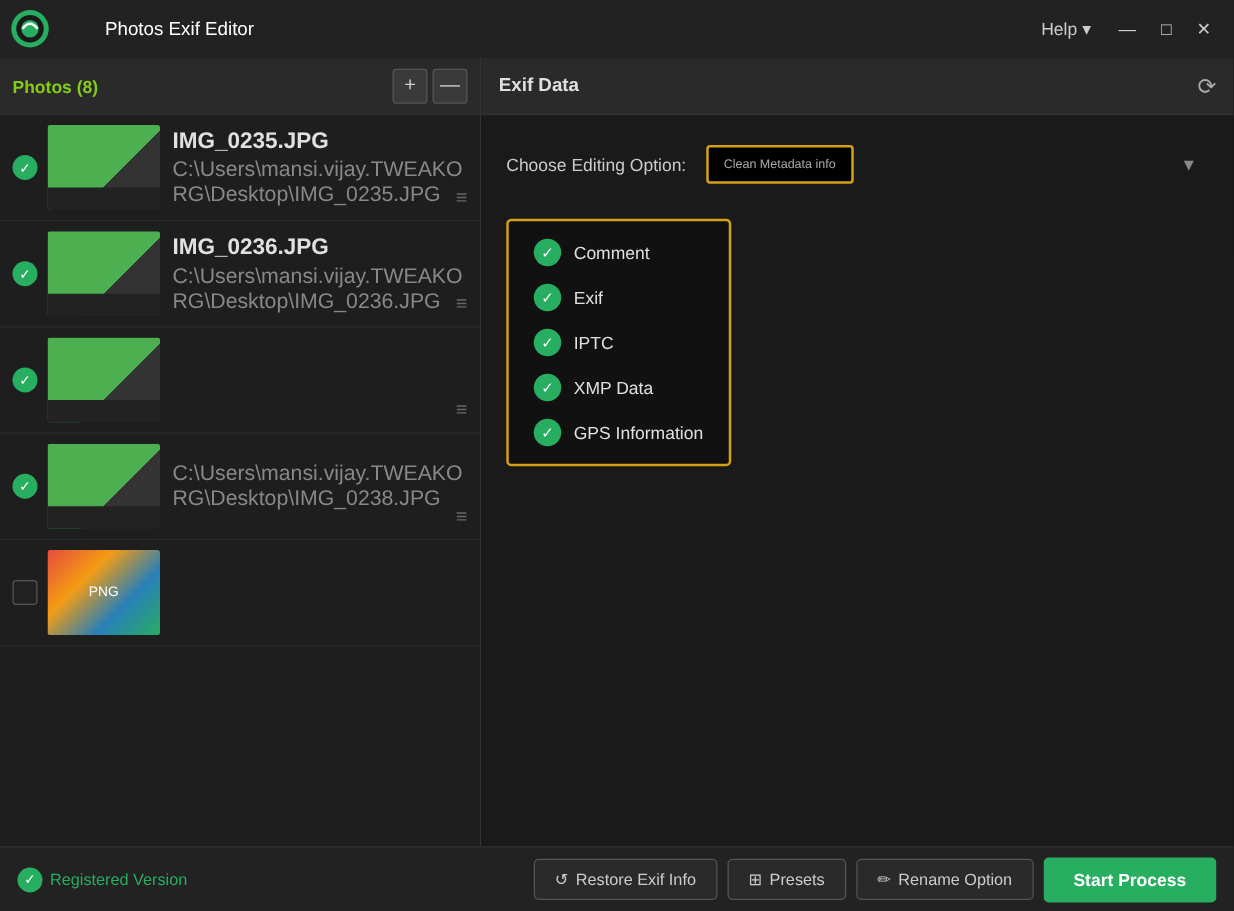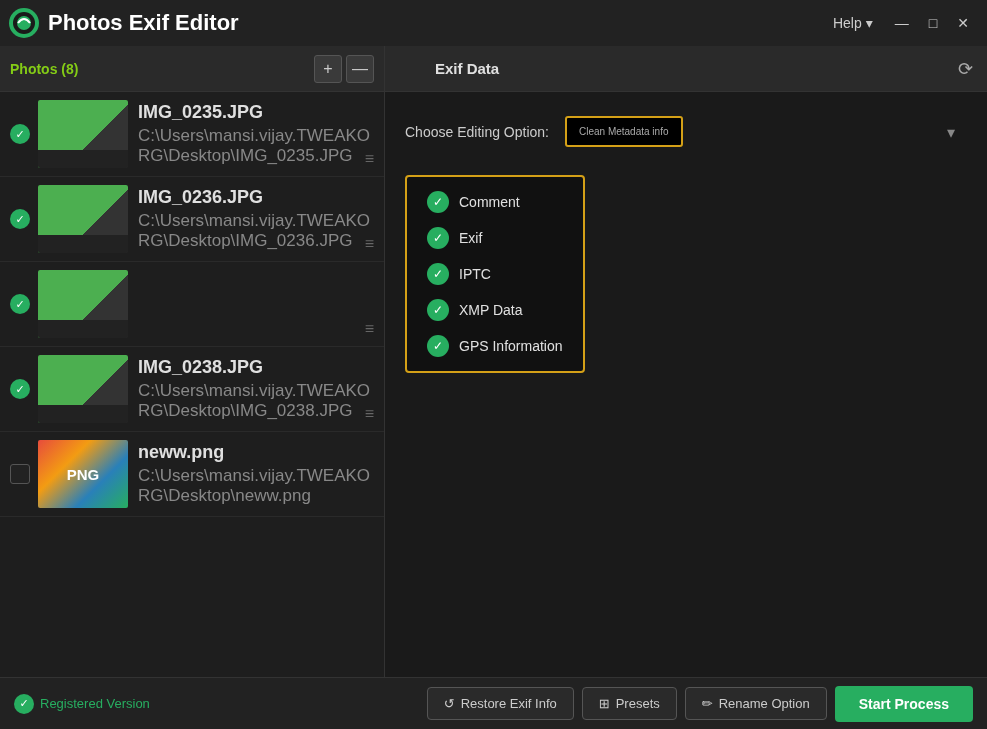--- a/index.html
+++ b/index.html
@@ -27,23 +27,24 @@
     .title-bar-left {
       display: flex;
       align-items: center;
       gap: 8px;
     }
     .app-logo {
       width: 32px;
       height: 32px;
     }
     .app-title {
-      font-size: 22px;
-      font-weight: 700;
+      font-size: 15px;
+      font-weight: 400;
       color: #ffffff;
+      margin-left: 36px;
     }
     .title-bar-right {
       display: flex;
       align-items: center;
       gap: 4px;
     }
     .title-btn {
       background: none;
       border: none;
       color: #ccc;
@@ -213,21 +214,20 @@
       align-items: center;
       justify-content: space-between;
       padding: 0 14px;
       border-bottom: 1px solid #333;
       flex-shrink: 0;
     }
     .exif-title {
       font-size: 15px;
       font-weight: 600;
       color: #e0e0e0;
-      margin-left: 36px;
     }
     .refresh-btn {
       background: none;
       border: none;
       color: #aaa;
       cursor: pointer;
       font-size: 18px;
     }
 
     .right-content {
@@ -386,23 +386,23 @@
     }
 
     
     .colorful-thumb {
       width: 100%;
       height: 100%;
       background: linear-gradient(135deg, #e74c3c, #f39c12, #2980b9, #27ae60);
       display: flex;
       align-items: center;
       justify-content: center;
-      font-size: 15px;
+      font-size: 11px;
       color: white;
-      font-weight: bold;
+      font-weight: normal;
     }
   </style>
 </head>
 <body>
 
 <div class="title-bar">
   <div class="title-bar-left">
     <svg class="app-logo" viewBox="0 0 32 32">
       <circle cx="16" cy="16" r="15" fill="#27ae60"></circle>
       <circle cx="16" cy="16" r="11" fill="#1a1a1a"></circle>
@@ -476,36 +476,31 @@
       </div>
 
       <div class="photo-item">
         <div class="photo-checkbox">
           <div class="checkmark">✓</div>
         </div>
         <div class="photo-thumb">
           <div class="green-thumb"></div>
         </div>
         <div class="photo-info">
-          <div class="photo-name">IMG_0238.JPG</div>
           <div class="photo-path">C:\Users\mansi.vijay.TWEAKORG\Desktop\IMG_0238.JPG</div>
         </div>
         <div class="photo-menu">≡</div>
       </div>
 
       <div class="photo-item">
         <div class="photo-checkbox">
           <div style="width:20px;height:20px;border:1px solid #555;border-radius:3px;background:#222;"></div>
         </div>
         <div class="png-thumb">
           <div class="colorful-thumb">PNG</div>
-        </div>
-        <div class="photo-info">
-          <div class="photo-name">neww.png</div>
-          <div class="photo-path">C:\Users\mansi.vijay.TWEAKORG\Desktop\neww.png</div>
         </div>
       </div>
 
     </div>
   </div>
 
   <div class="right-panel">
     <div class="exif-header">
       <span class="exif-title">Exif Data</span>
       <button class="refresh-btn">⟳</button>

